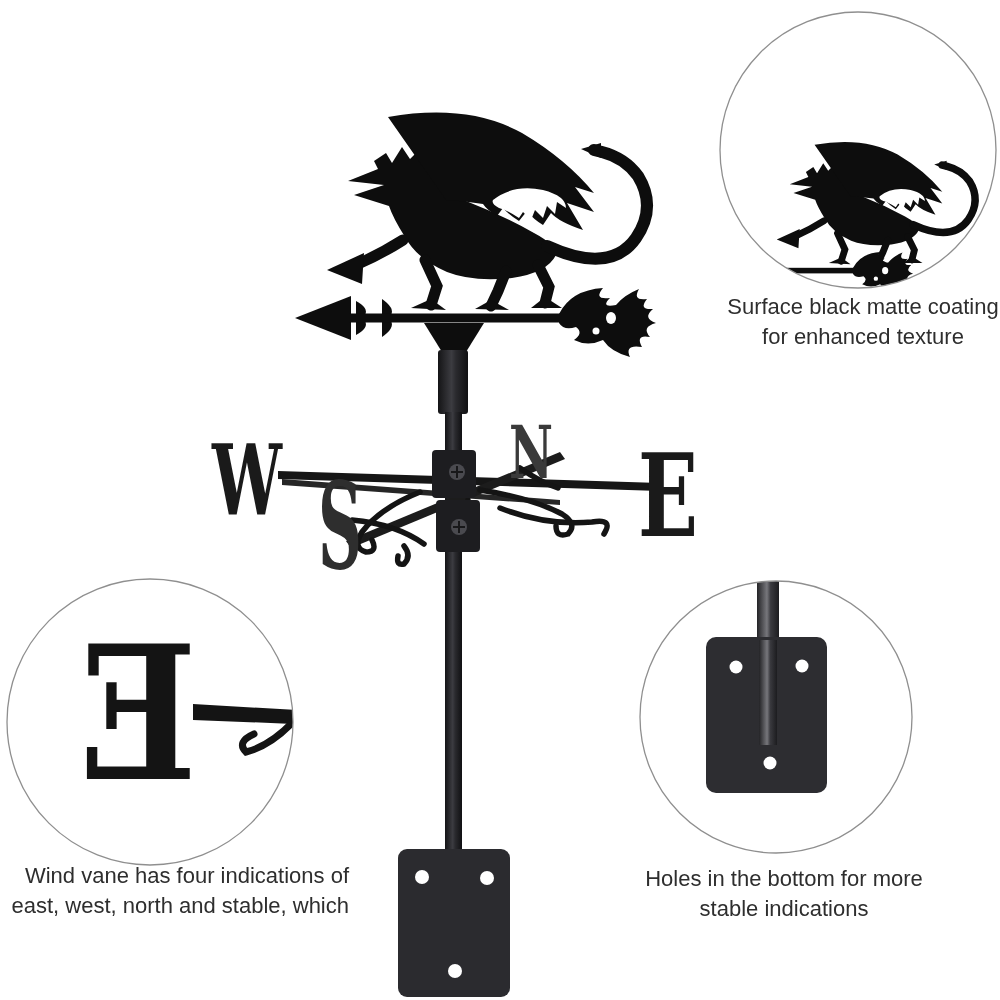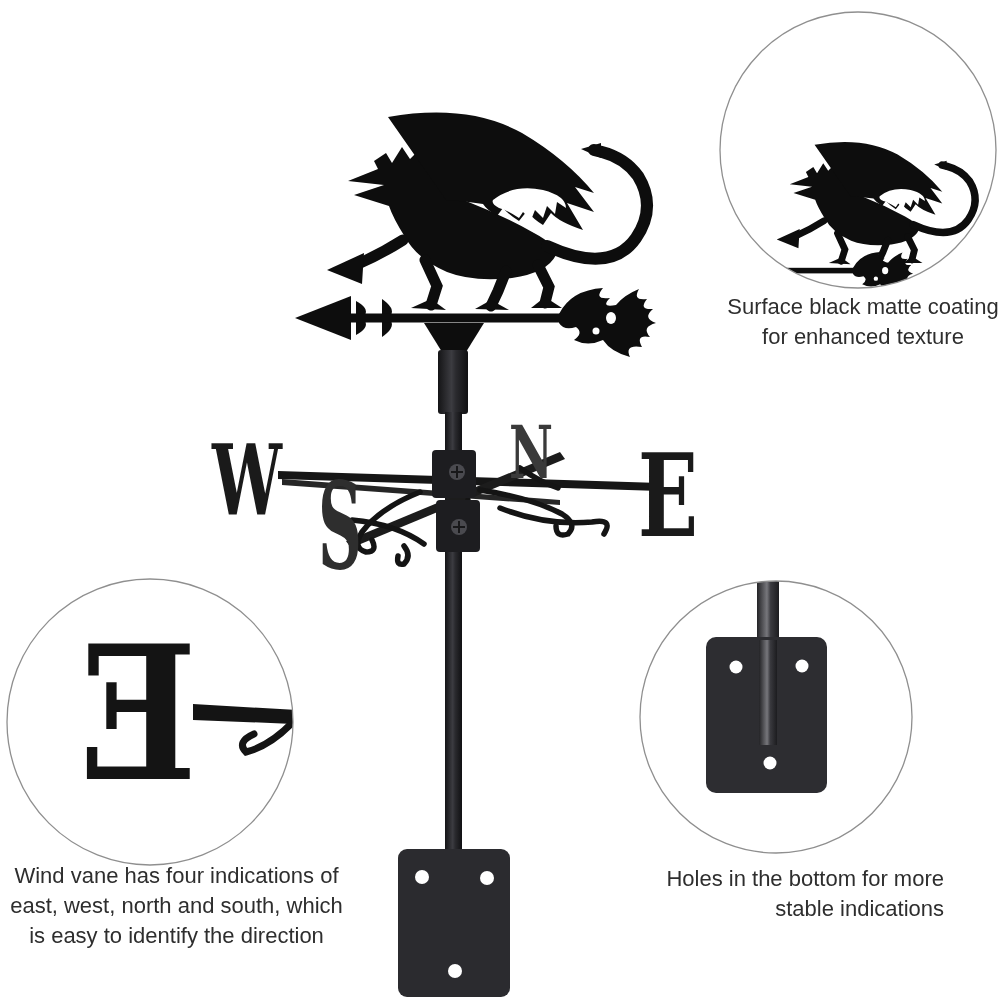--- a/index.html
+++ b/index.html
@@ -6,22 +6,22 @@
   .stage{
     position:relative;width:1000px;height:1000px;background:#ffffff;
     overflow:hidden;font-family:"Liberation Sans",sans-serif;
   }
   .stage svg{position:absolute;left:0;top:0;}
   .caption{
     position:absolute;color:#2e2e2e;font-size:22px;line-height:30px;
     font-family:"Liberation Sans",sans-serif;letter-spacing:0;
   }
   .cap-tr{left:718px;top:292px;width:290px;text-align:center;}
-  .cap-bl{left:4px;top:861px;width:345px;text-align:center;}
-  .cap-br{left:624px;top:864px;width:320px;text-align:right;}
+  .cap-bl{left:4px;top:861px;width:345px;text-align:right;}
+  .cap-br{left:624px;top:864px;width:320px;text-align:center;}
 </style>
 </head>
 <body>
 
 <div class="stage">
 
   <svg width="1000" height="1000" viewBox="0 0 1000 1000">
     <defs>
       <linearGradient id="poleGrad" x1="0" y1="0" x2="1" y2="0">
         <stop offset="0" stop-color="#141416"></stop>
@@ -161,22 +161,21 @@
     </g>
   </svg>
 
   <div class="caption cap-tr">
     <div>Surface black matte coating</div>
     <div>for enhanced texture</div>
   </div>
 
   <div class="caption cap-bl">
     <div>Wind vane has four indications of</div>
-    <div>east, west, north and south, which</div>
-    <div>is easy to identify the direction</div>
+    <div>east, west, north and stable, which</div>
   </div>
 
   <div class="caption cap-br">
     <div>Holes in the bottom for more</div>
     <div>stable indications</div>
   </div>
 
 </div>
 
 </body></html>

